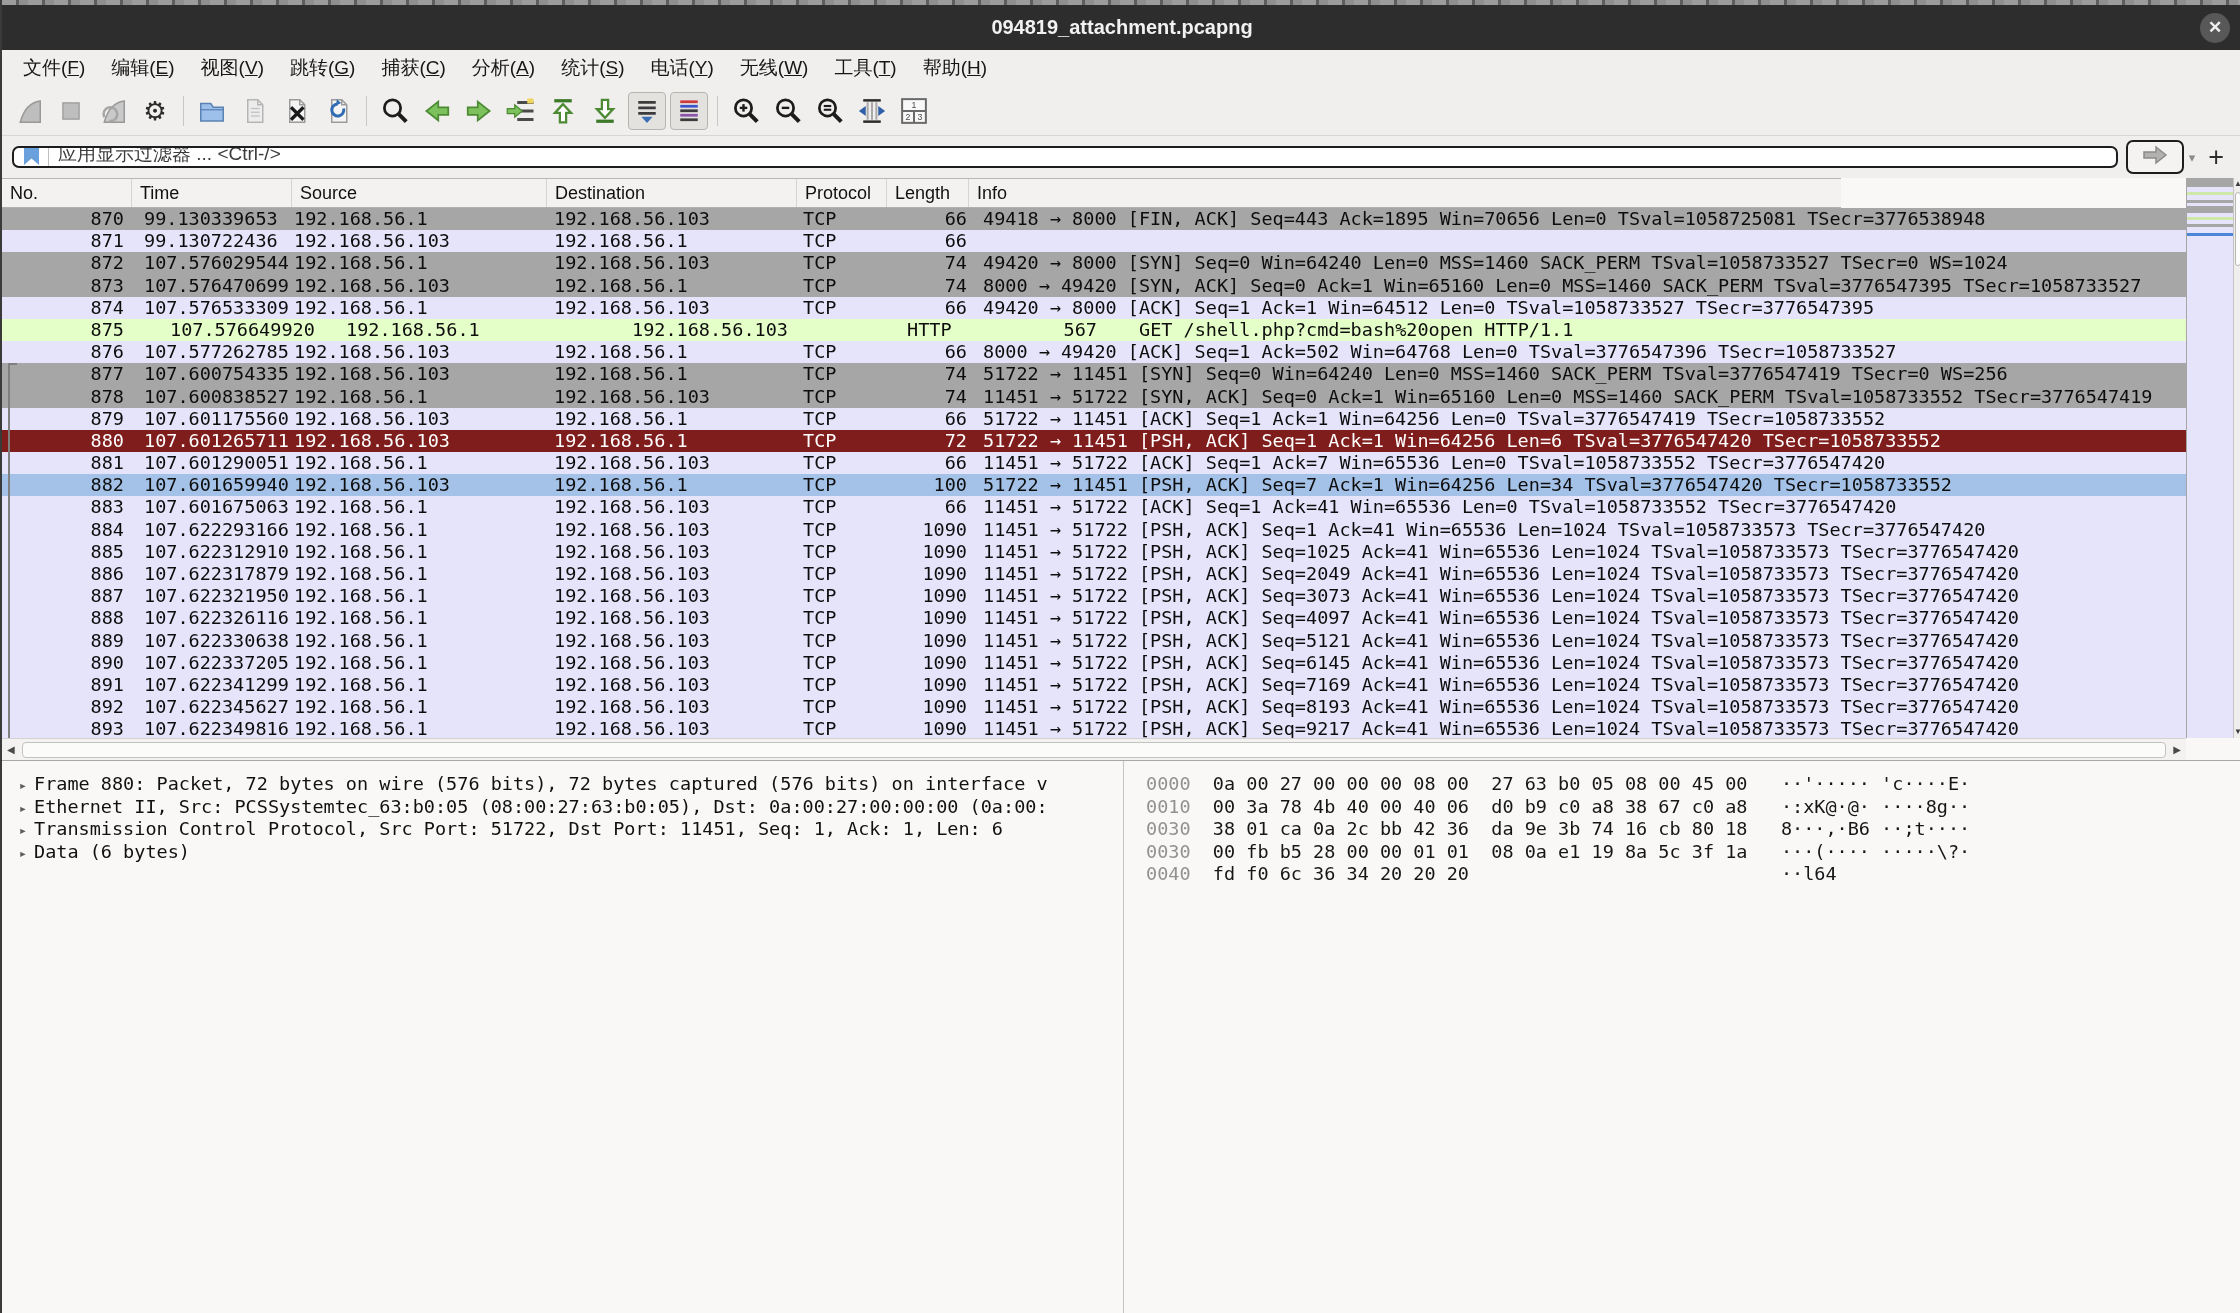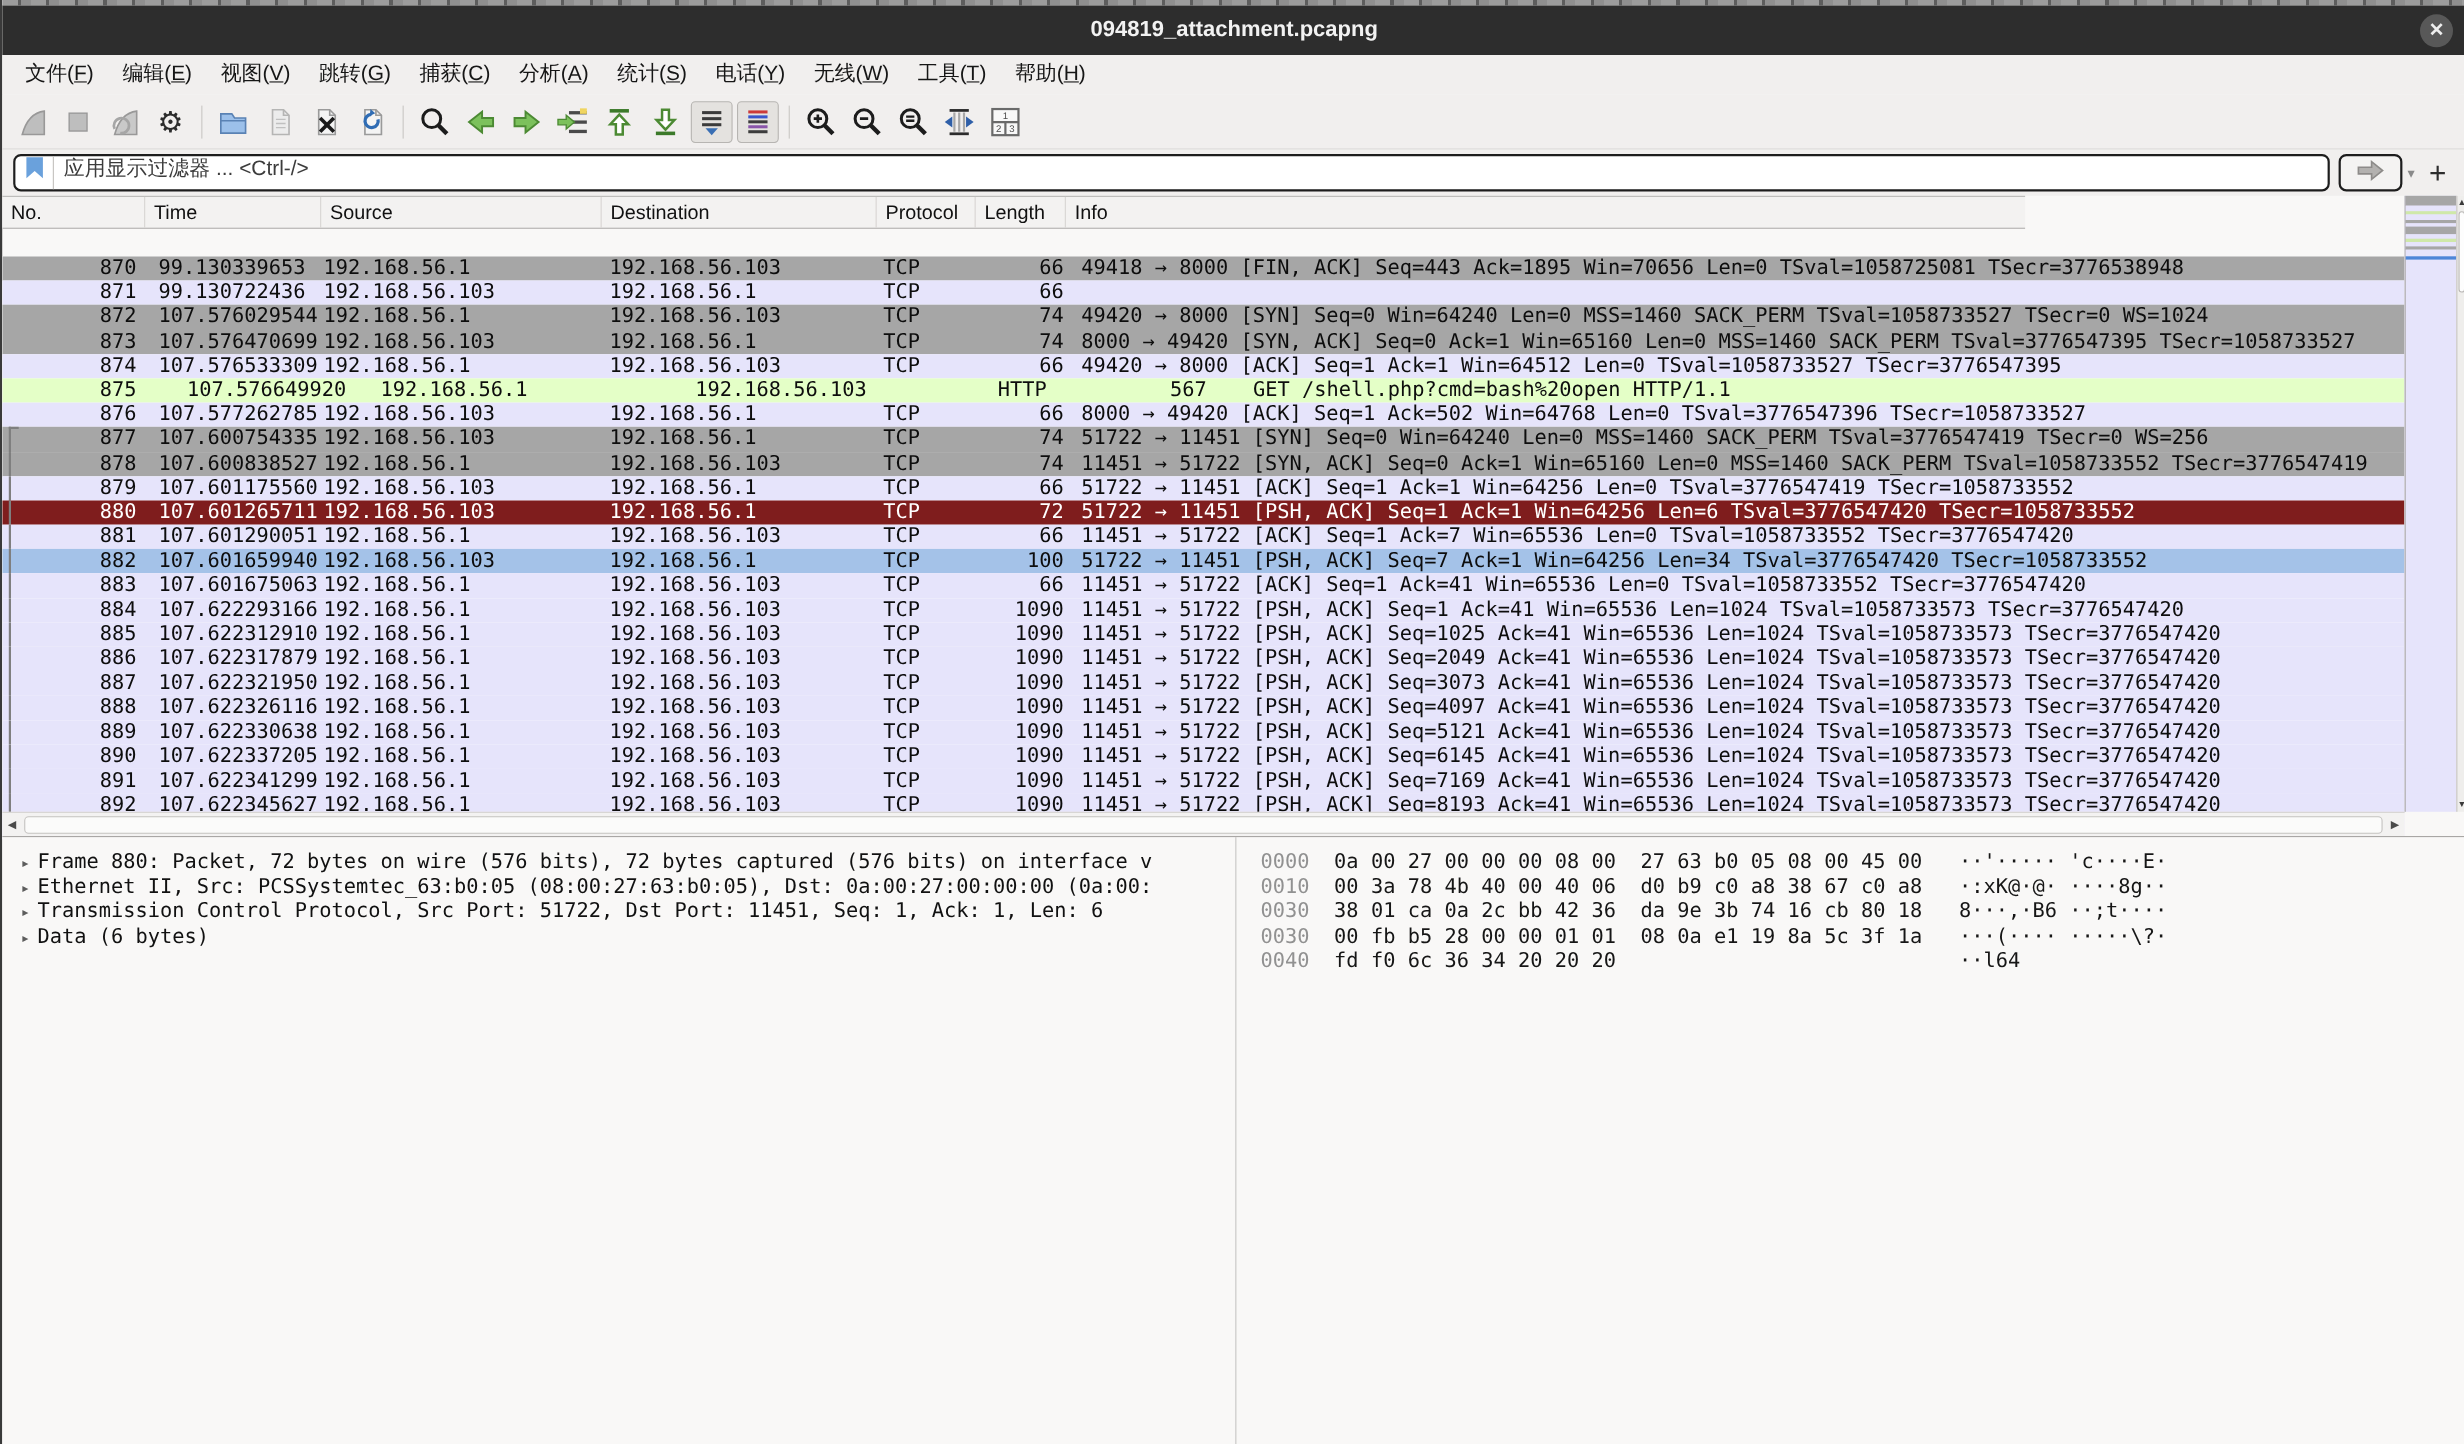--- a/index.html
+++ b/index.html
@@ -22,40 +22,40 @@
   
   .toolbar{position:absolute;left:0;top:86px;width:2240px;height:50px;background:#f1efee;
            display:flex;align-items:center;padding-left:6px;box-sizing:border-box;border-bottom:1px solid #d8d6d4;}
   .tbtn{width:38px;height:38px;display:flex;align-items:center;justify-content:center;margin:0 2px;border-radius:4px;}
   .tbtn svg{width:30px;height:30px;}
   .tbtn.active{border:1px solid #b7b5b2;background:#e4e2df;box-sizing:border-box;}
   .tsep{width:1px;height:30px;background:#c9c7c4;margin:0 7px;}
   
   .filterbar{position:absolute;left:0;top:136px;width:2240px;height:42px;background:#f1efee;
              display:flex;align-items:center;padding:0 10px;box-sizing:border-box;}
-  .finput{flex:1;height:34px;background:#ffffff;border:2px solid #1d1d1d;border-radius:7px;
-          display:flex;align-items:flex-start;box-sizing:border-box;overflow:hidden;}
+  .finput{flex:1;height:22px;background:#ffffff;border:2px solid #1d1d1d;border-radius:7px;
+          display:flex;align-items:flex-end;box-sizing:border-box;overflow:hidden;}
   .bkm{width:34px;display:flex;align-items:center;justify-content:center;}
   .fsep{width:1px;height:33px;background:#c2c0bd;}
   .finput input{flex:1;border:none;outline:none;font-size:19px;color:#222;background:transparent;
                 font-family:"Liberation Sans",sans-serif;padding-left:9px;}
   .finput input::placeholder{color:#3c3c3c;opacity:1;}
   .fapply{width:58px;height:34px;border:2px solid #1d1d1d;border-radius:7px;margin-left:8px;background:#f4f3f2;
           display:flex;align-items:center;justify-content:center;box-sizing:border-box;}
   .fcaret{color:#8a8a8a;font-size:13px;margin:0 5px;}
   .fplus{font-size:27px;color:#2d2d2d;padding:0 8px;line-height:40px;}
   
   .pgrid{display:grid;grid-template-columns:130px 160px 255px 250px 90px 82px minmax(0,1fr);}
   .phead{position:absolute;left:0;top:178px;width:1839px;height:30px;background:#f3f2f1;
          border-top:1px solid #b9b7b5;border-bottom:1px solid #b2b0ae;box-sizing:border-box;
          font-size:18px;color:#111;}
   .phead .hcell{line-height:28px;border-right:1px solid #d7d5d3;padding-left:8px;overflow:hidden;white-space:nowrap;}
   .phead .hcell:last-child{border-right:none;}
   
-  .plist{position:absolute;left:0;top:208px;width:2184px;height:530px;overflow:hidden;background:#ffffff;margin-top:25px;}
+  .plist{position:absolute;left:0;top:208px;width:2184px;height:530px;overflow:hidden;background:#ffffff;}
   .prow{position:relative;height:22.2px;font-family:"DejaVu Sans Mono","Liberation Mono",monospace;
         font-size:18.5px;line-height:22.2px;white-space:nowrap;color:#0d0d0d;cursor:default;}
   .prow>div{overflow:hidden;}
   .cell-no{text-align:right;padding-right:8px;}
   .cell-time{padding-left:12px;}
   .cell-src{padding-left:2px;}
   .cell-dst{padding-left:7px;}
   .cell-proto{padding-left:6px;}
   .cell-len{text-align:right;padding-right:2px;}
   .cell-info{padding-left:14px;}

